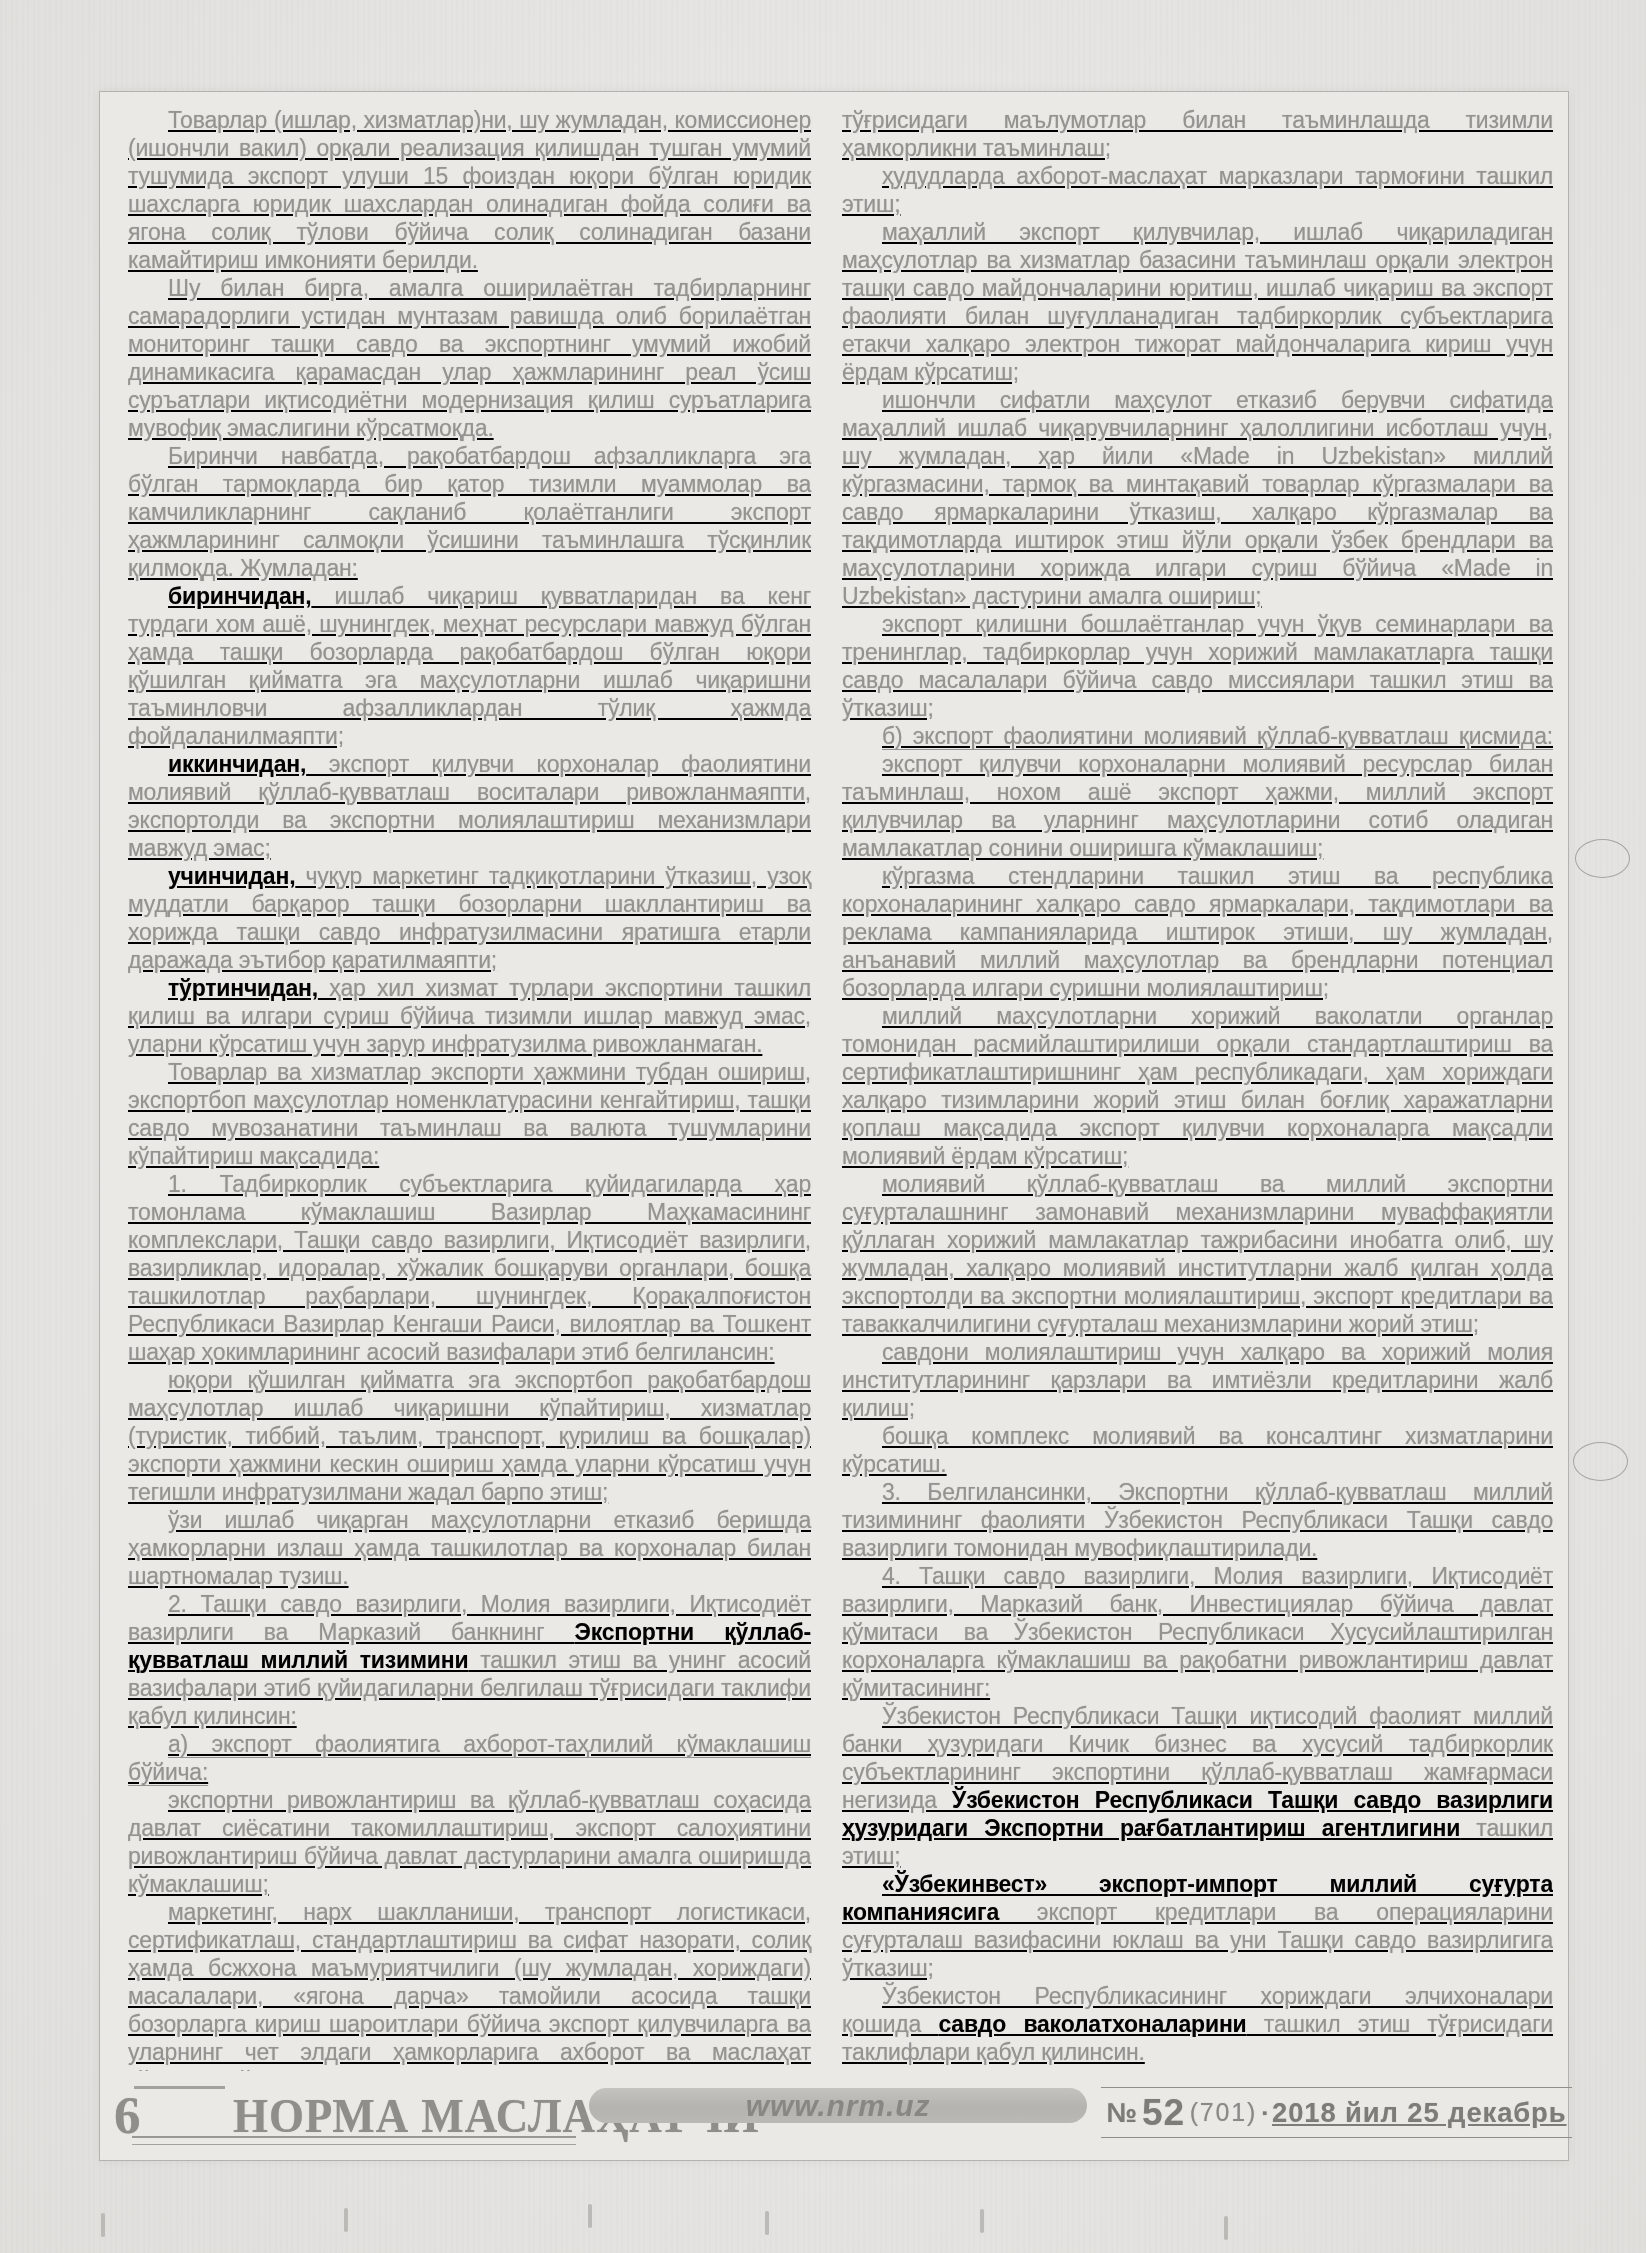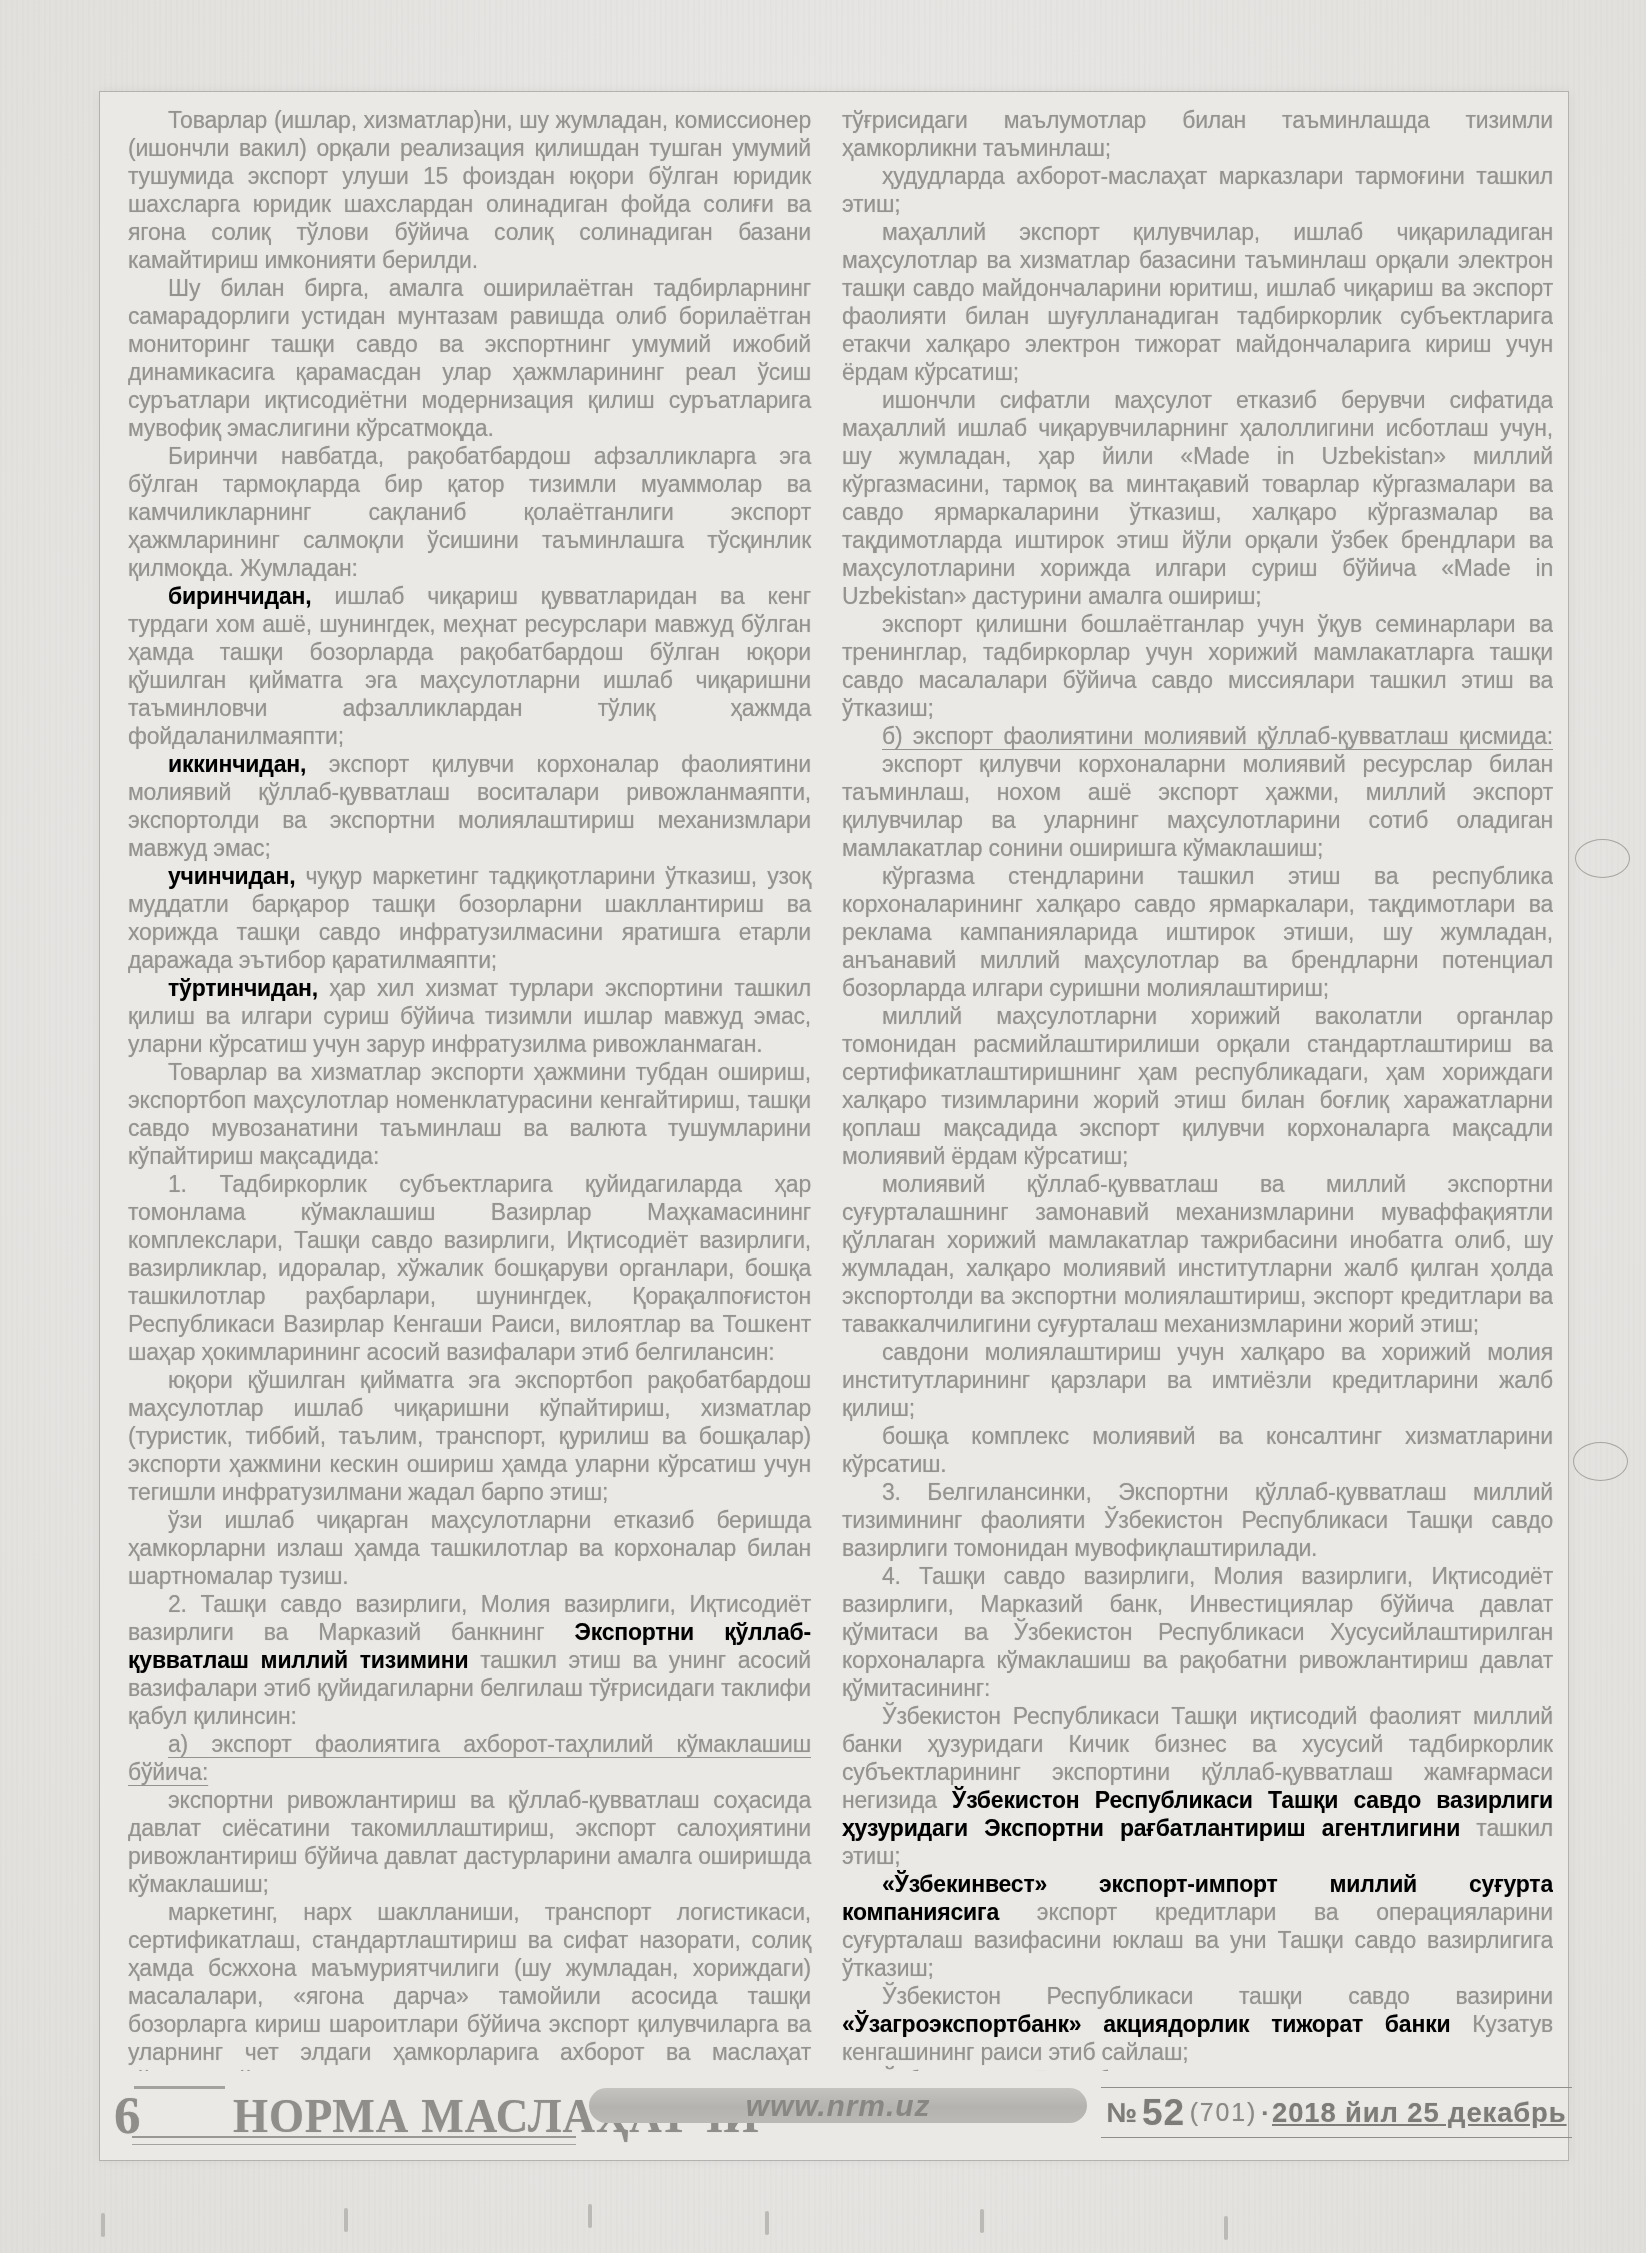--- a/index.html
+++ b/index.html
@@ -16,21 +16,21 @@
       radial-gradient(ellipse at 50% 45%, rgba(255,255,255,0.25) 0%, rgba(0,0,0,0.03) 100%);
   }
   .page-frame{
     position:absolute;left:99px;top:91px;width:1468px;height:2068px;
     border:1.8px solid #b3b2ae;
     background:#eae9e6;
     box-shadow:0 0 11px rgba(0,0,0,0.05);
   }
   .columns{
     position:absolute;left:128px;top:106px;width:1425px;height:1965px;
-    display:flex;gap:31px;overflow:hidden;
+    display:flex;gap:31px;overflow:hidden;text-decoration:underline;
   }
   .col{
     font-size:23px;line-height:28px;letter-spacing:-0.2px;
     color:#94938f;text-align:justify;
     text-shadow:0 0 0.9px rgba(150,149,145,0.6);
   }
   .col.left{width:683px;}
   .col.right{width:711px;}
   .para{margin:0;text-indent:40px;}
   .para.noindent{text-indent:0;}
@@ -120,21 +120,20 @@
       <p class="para"><span>экспорт қилувчи корхоналарни молиявий ресурслар билан таъминлаш, нохом ашё экспорт ҳажми, миллий экспорт қилувчилар ва уларнинг маҳсулотларини сотиб оладиган мамлакатлар сонини оширишга кўмаклашиш;</span></p>
       <p class="para"><span>кўргазма стендларини ташкил этиш ва республика корхоналарининг халқаро савдо ярмаркалари, тақдимотлари ва реклама кампанияларида иштирок этиши, шу жумладан, анъанавий миллий маҳсулотлар ва брендларни потенциал бозорларда илгари суришни молиялаштириш;</span></p>
       <p class="para"><span>миллий маҳсулотларни хорижий ваколатли органлар томонидан расмийлаштирилиши орқали стандартлаштириш ва сертификатлаштиришнинг ҳам республикадаги, ҳам хориждаги халқаро тизимларини жорий этиш билан боғлиқ харажатларни қоплаш мақсадида экспорт қилувчи корхоналарга мақсадли молиявий ёрдам кўрсатиш;</span></p>
       <p class="para"><span>молиявий қўллаб-қувватлаш ва миллий экспортни суғурталашнинг замонавий механизмларини муваффақиятли қўллаган хорижий мамлакатлар тажрибасини инобатга олиб, шу жумладан, халқаро молиявий институтларни жалб қилган ҳолда экспортолди ва экспортни молиялаштириш, экспорт кредитлари ва таваккалчилигини суғурталаш механизмларини жорий этиш;</span></p>
       <p class="para"><span>савдони молиялаштириш учун халқаро ва хорижий молия институтларининг қарзлари ва имтиёзли кредитларини жалб қилиш;</span></p>
       <p class="para"><span>бошқа комплекс молиявий ва консалтинг хизматларини кўрсатиш.</span></p>
       <p class="para"><span>3. Белгилансинки, Экспортни қўллаб-қувватлаш миллий тизимининг фаолияти Ўзбекистон Республикаси Ташқи савдо вазирлиги томонидан мувофиқлаштирилади.</span></p>
       <p class="para"><span>4. Ташқи савдо вазирлиги, Молия вазирлиги, Иқтисодиёт вазирлиги, Марказий банк, Инвестициялар бўйича давлат қўмитаси ва Ўзбекистон Республикаси Хусусийлаштирилган корхоналарга кўмаклашиш ва рақобатни ривожлантириш давлат қўмитасининг:</span></p>
       <p class="para"><span>Ўзбекистон Республикаси Ташқи иқтисодий фаолият миллий банки ҳузуридаги Кичик бизнес ва хусусий тадбиркорлик субъектларининг экспортини қўллаб-қувватлаш жамғармаси негизида </span><span class="run-b">Ўзбекистон Республикаси Ташқи савдо вазирлиги ҳузуридаги Экспортни рағбатлантириш агентлигини</span><span> ташкил этиш;</span></p>
       <p class="para"><span class="run-b">«Ўзбекинвест» экспорт-импорт миллий суғурта компаниясига</span><span> экспорт кредитлари ва операцияларини суғурталаш вазифасини юклаш ва уни Ташқи савдо вазирлигига ўтказиш;</span></p>
-      <p class="para"><span>Ўзбекистон Республикаси ташқи савдо вазирини </span><span class="run-b">«Ўзагроэкспортбанк» акциядорлик тижорат банки</span><span> Кузатув кенгашининг раиси этиб сайлаш;</span></p>
       <p class="para"><span>Ўзбекистон Республикасининг хориждаги элчихоналари қошида </span><span class="run-b">савдо ваколатхоналарини</span><span> ташкил этиш тўғрисидаги таклифлари қабул қилинсин.</span></p>
     </div>
 </div>
 
 <div class="footer-rule-small"></div>
 <div class="page-number">6</div>
 <div class="brand">НОРМА МАСЛАҲАТЧИ</div>
 <div class="footer-double-rule"></div>
 
 <div class="website-pill">

